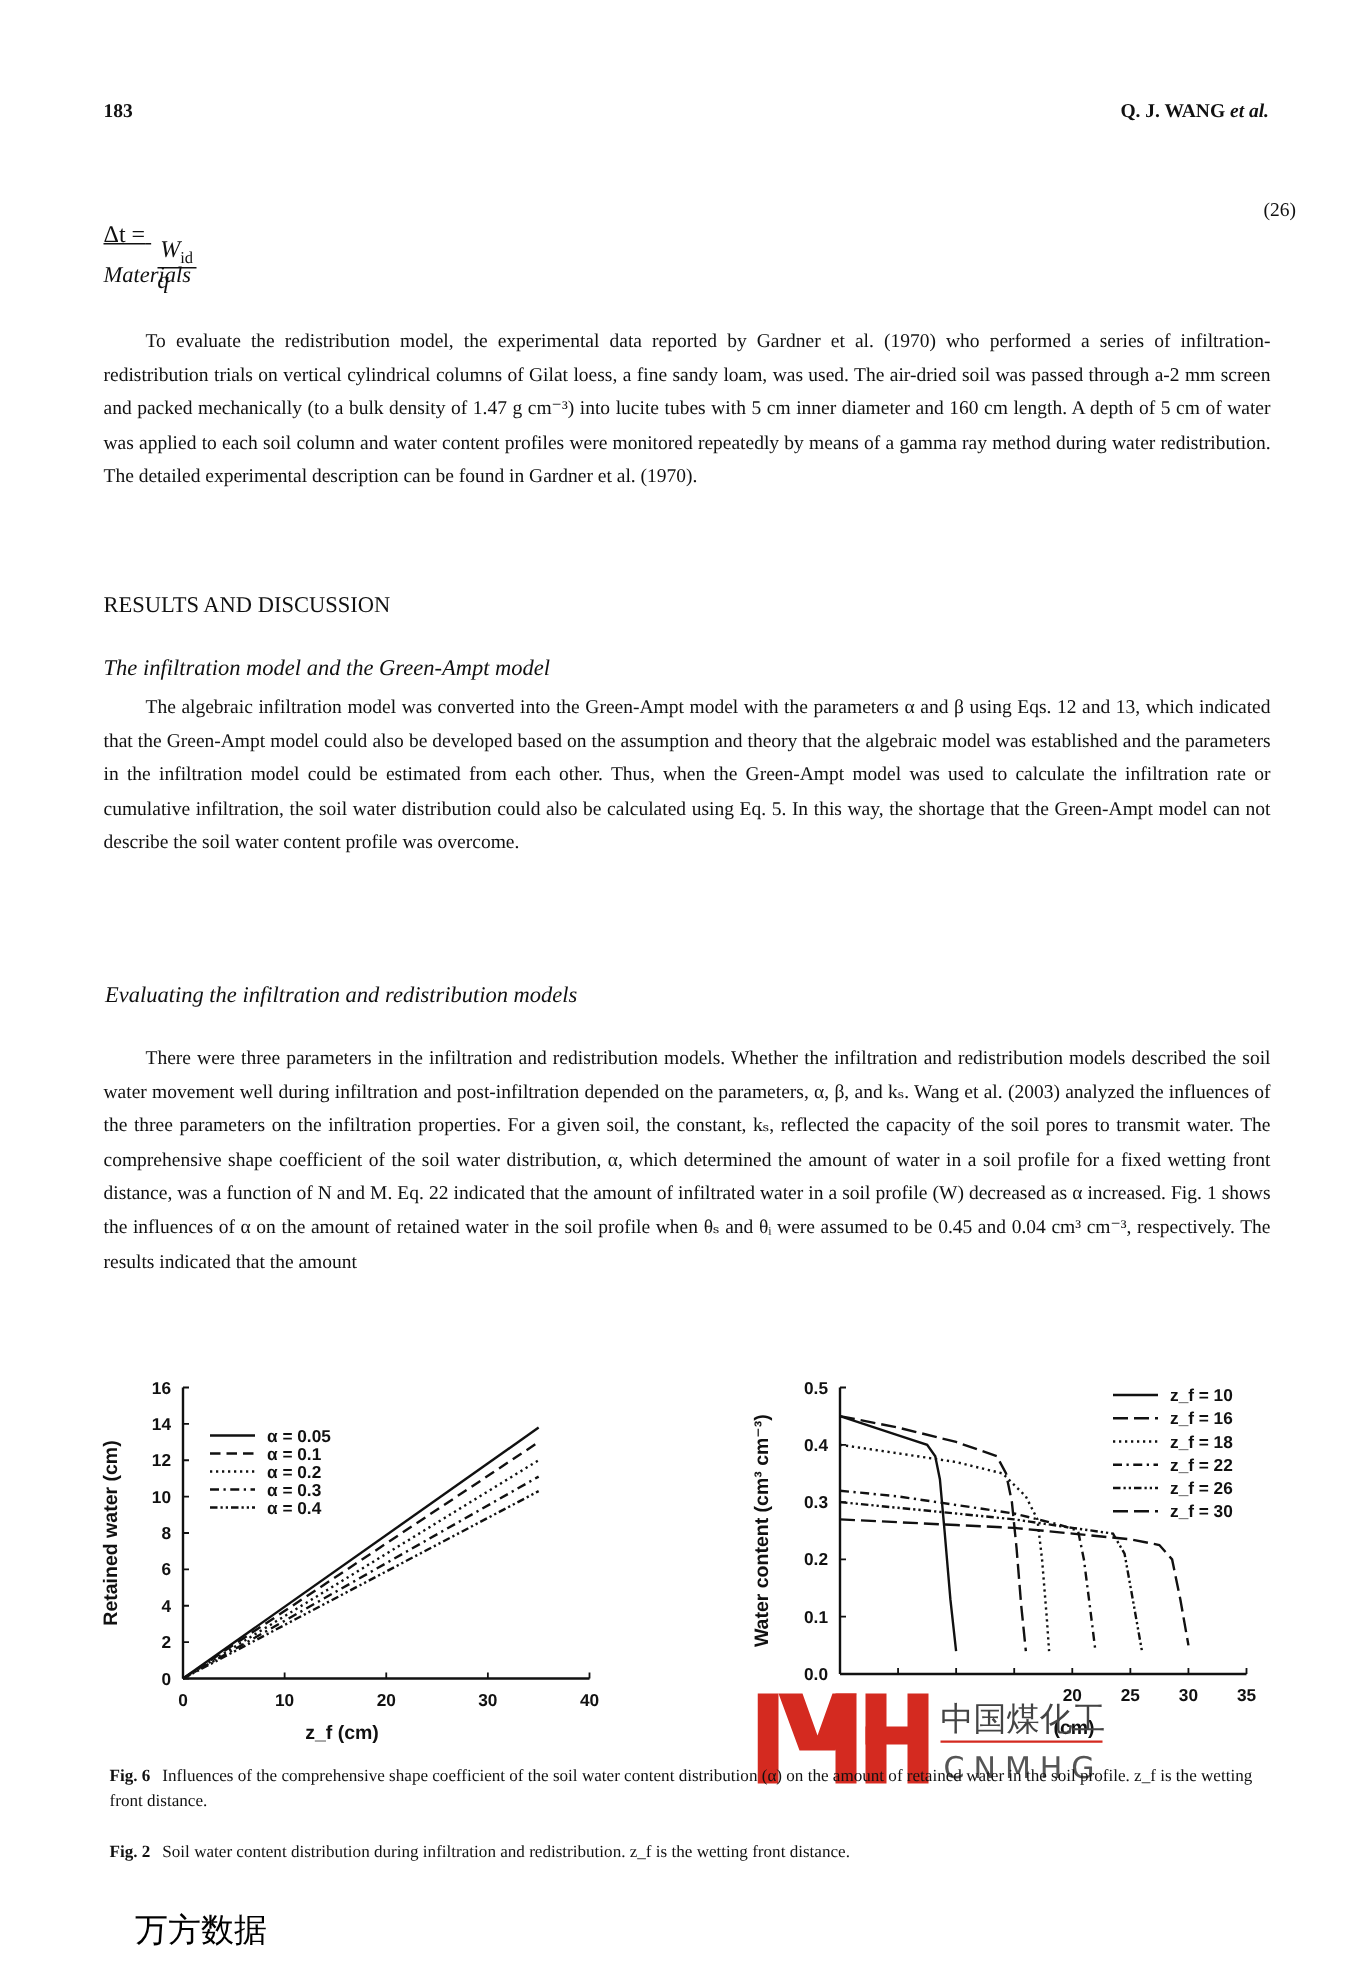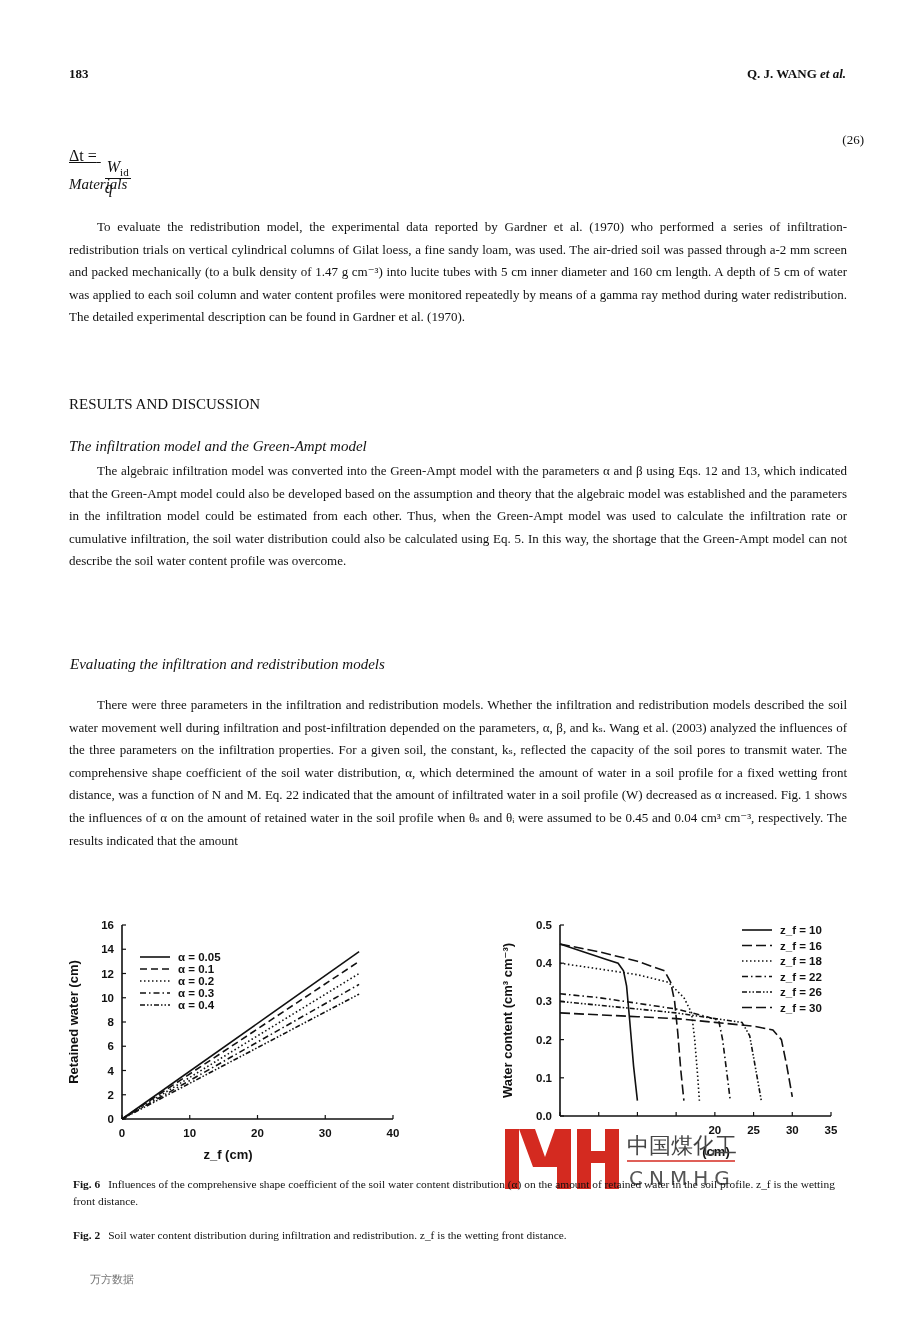--- a/index.html
+++ b/index.html
@@ -12,21 +12,21 @@
   .italic { font-style:italic; }
   .sec { font-size:15px; }
   .eq { top:118px; left:69px; font-size:16px;text-decoration:underline; }
   .eq .frac { display:inline-block; vertical-align:middle; text-align:left; margin-left:4px;margin-top:40px; }
   .eq .num { display:block; border-bottom:1px solid #111; padding:0 2px; font-style:italic; }
   .eq .den { display:block; font-style:italic; }
   .eqnum { top:132px; right:40px; font-size:13px; }
   .caption { font-size:11.4px; left:73px; width:780px; line-height:17px; }
   .caption b { font-weight:bold; margin-right:8px; }
   svg text { font-family:"Liberation Sans","DejaVu Sans",sans-serif; }
-  .footer { top:1272px; left:90px; font-family:"DejaVu Sans",sans-serif; font-size:11px; color:#737373; }
+  .footer { top:1272px; left:90px; font-family:"DejaVu Sans",sans-serif; font-size:22px; color:#000000; }
   .wm { top:1127px; left:505px; width:260px; height:65px; }
 </style>
 </head>
 <body>
 
 <div class="abs runhead" style="left:69px;">183</div>
 <div class="abs runhead" style="right:58px;">
   <span>Q. J. WANG</span>
   <i>et al.</i>
 </div>

